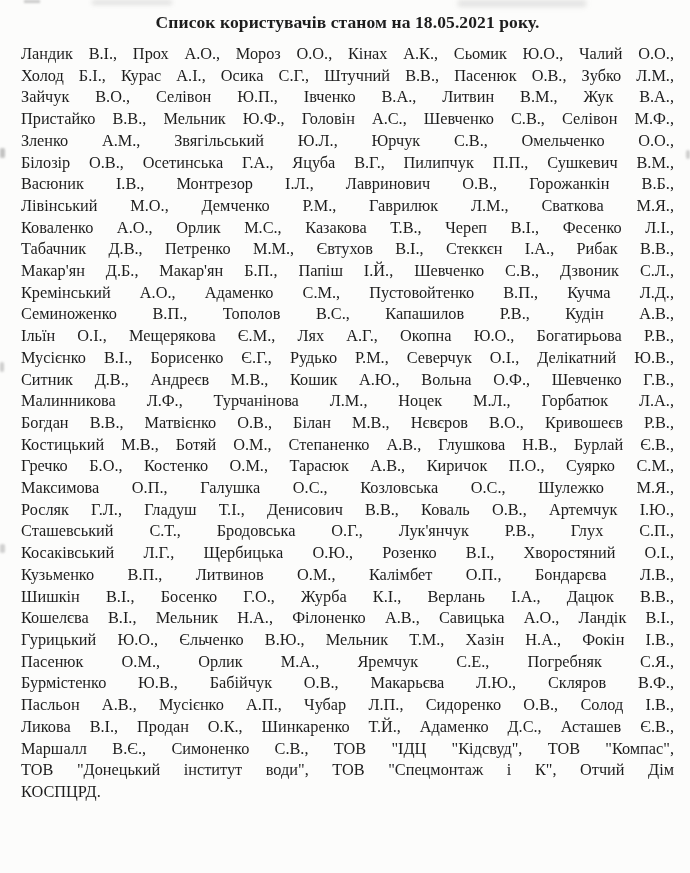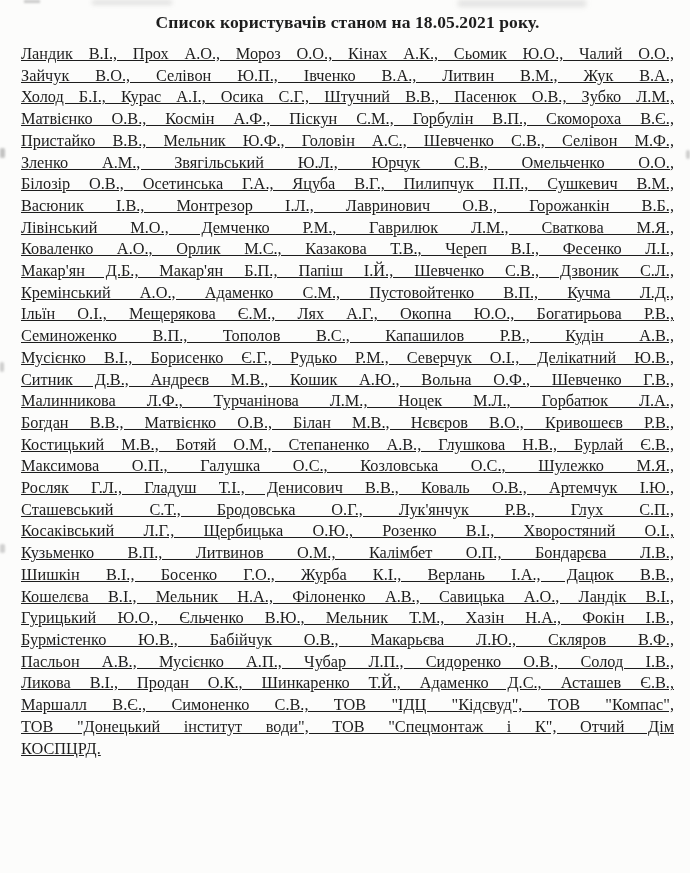--- a/index.html
+++ b/index.html
@@ -32,21 +32,20 @@
   .lines {
     font-size: 16.3px;
   }
   .line {
     line-height: 21.7px;
     white-space: nowrap;
     overflow: hidden;
     text-align: justify;
     text-align-last: justify;
     text-justify: inter-word;
-    text-decoration: underline;
   }
   .line:last-child {
     text-align-last: left;
   }
   
   .artifact {
     position: absolute;
     pointer-events: none;
   }
   .sm-top-left   { left: 92px;  top: 0;     width: 80px;  height: 5px;  background: rgba(165,165,165,.28); filter: blur(2px); }
@@ -67,46 +66,48 @@
   <span class="artifact sm-top-dash"></span>
   <span class="artifact sm-left-1"></span>
   <span class="artifact sm-left-2"></span>
   <span class="artifact sm-left-3"></span>
   <span class="artifact sm-right-1"></span>
 
   <div class="title">Список користувачів станом на 18.05.2021 року.</div>
 
   <div class="lines">
       <div class="line">Ландик В.І., Прох А.О., Мороз О.О., Кінах А.К., Сьомик Ю.О., Чалий О.О.,</div>
+      <div class="line">Холод Б.І., Курас А.І., Осика С.Г., Штучний В.В., Пасенюк О.В., Зубко Л.М.,</div>
       <div class="line">Зайчук В.О., Селівон Ю.П., Івченко В.А., Литвин В.М., Жук В.А.,</div>
-      <div class="line">Холод Б.І., Курас А.І., Осика С.Г., Штучний В.В., Пасенюк О.В., Зубко Л.М.,</div>
-      <div class="line">Матвієнко О.В., Космін А.Ф., Піскун С.М., Горбулін В.П., Скомороха В.Є.,</div>
       <div class="line">Пристайко В.В., Мельник Ю.Ф., Головін А.С., Шевченко С.В., Селівон М.Ф.,</div>
       <div class="line">Зленко А.М., Звягільський Ю.Л., Юрчук С.В., Омельченко О.О.,</div>
       <div class="line">Білозір О.В., Осетинська Г.А., Яцуба В.Г., Пилипчук П.П., Сушкевич В.М.,</div>
       <div class="line">Васюник І.В., Монтрезор І.Л., Лавринович О.В., Горожанкін В.Б.,</div>
       <div class="line">Лівінський М.О., Демченко Р.М., Гаврилюк Л.М., Сваткова М.Я.,</div>
       <div class="line">Коваленко А.О., Орлик М.С., Казакова Т.В., Череп В.І., Фесенко Л.І.,</div>
+      <div class="line">Табачник Д.В., Петренко М.М., Євтухов В.І., Стеккєн І.А., Рибак В.В.,</div>
       <div class="line">Макар'ян Д.Б., Макар'ян Б.П., Папіш І.Й., Шевченко С.В., Дзвоник С.Л.,</div>
       <div class="line">Кремінський А.О., Адаменко С.М., Пустовойтенко В.П., Кучма Л.Д.,</div>
+      <div class="line">Семиноженко В.П., Тополов В.С., Капашилов Р.В., Кудін А.В.,</div>
       <div class="line">Ільїн О.І., Мещерякова Є.М., Лях А.Г., Окопна Ю.О., Богатирьова Р.В.,</div>
-      <div class="line">Семиноженко В.П., Тополов В.С., Капашилов Р.В., Кудін А.В.,</div>
       <div class="line">Мусієнко В.І., Борисенко Є.Г., Рудько Р.М., Северчук О.І., Делікатний Ю.В.,</div>
       <div class="line">Ситник Д.В., Андреєв М.В., Кошик А.Ю., Вольна О.Ф., Шевченко Г.В.,</div>
       <div class="line">Малинникова Л.Ф., Турчанінова Л.М., Ноцек М.Л., Горбатюк Л.А.,</div>
       <div class="line">Богдан В.В., Матвієнко О.В., Білан М.В., Нєвєров В.О., Кривошеєв Р.В.,</div>
       <div class="line">Костицький М.В., Ботяй О.М., Степаненко А.В., Глушкова Н.В., Бурлай Є.В.,</div>
+      <div class="line">Гречко Б.О., Костенко О.М., Тарасюк А.В., Киричок П.О., Суярко С.М.,</div>
       <div class="line">Максимова О.П., Галушка О.С., Козловська О.С., Шулежко М.Я.,</div>
       <div class="line">Росляк Г.Л., Гладуш Т.І., Денисович В.В., Коваль О.В., Артемчук І.Ю.,</div>
       <div class="line">Сташевський С.Т., Бродовська О.Г., Лук'янчук Р.В., Глух С.П.,</div>
       <div class="line">Косаківський Л.Г., Щербицька О.Ю., Розенко В.І., Хворостяний О.І.,</div>
       <div class="line">Кузьменко В.П., Литвинов О.М., Калімбет О.П., Бондарєва Л.В.,</div>
       <div class="line">Шишкін В.І., Босенко Г.О., Журба К.І., Верлань І.А., Дацюк В.В.,</div>
       <div class="line">Кошелєва В.І., Мельник Н.А., Філоненко А.В., Савицька А.О., Ландік В.І.,</div>
       <div class="line">Гурицький Ю.О., Єльченко В.Ю., Мельник Т.М., Хазін Н.А., Фокін І.В.,</div>
+      <div class="line">Пасенюк О.М., Орлик М.А., Яремчук С.Е., Погребняк С.Я.,</div>
       <div class="line">Бурмістенко Ю.В., Бабійчук О.В., Макарьєва Л.Ю., Скляров В.Ф.,</div>
       <div class="line">Пасльон А.В., Мусієнко А.П., Чубар Л.П., Сидоренко О.В., Солод І.В.,</div>
       <div class="line">Ликова В.І., Продан О.К., Шинкаренко Т.Й., Адаменко Д.С., Асташев Є.В.,</div>
       <div class="line">Маршалл В.Є., Симоненко С.В., ТОВ "ІДЦ "Кідсвуд", ТОВ "Компас",</div>
       <div class="line">ТОВ "Донецький інститут води", ТОВ "Спецмонтаж і К", Отчий Дім</div>
       <div class="line">КОСПЦРД.</div>
     </div>
 
 </div>
 

